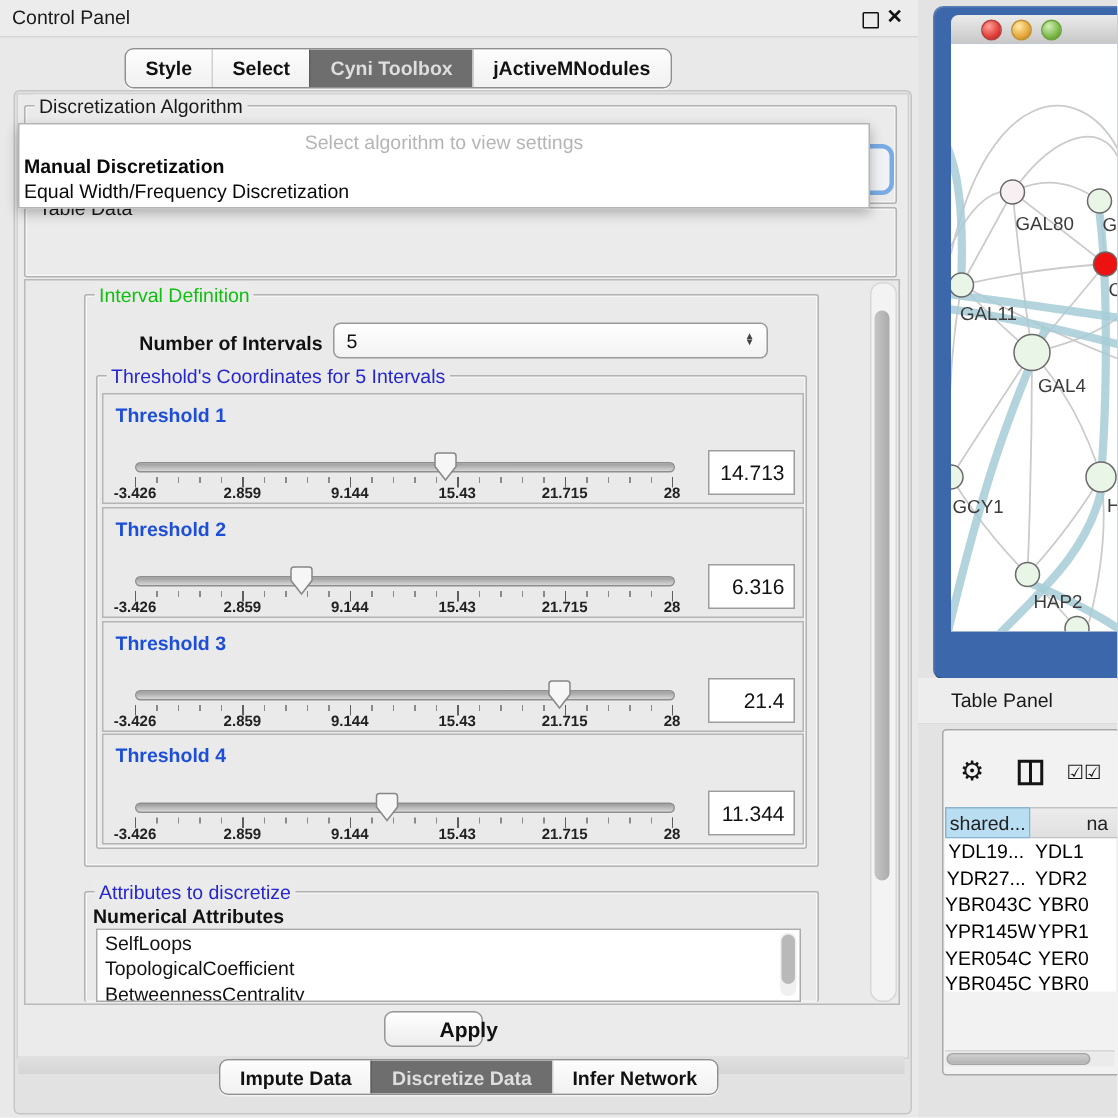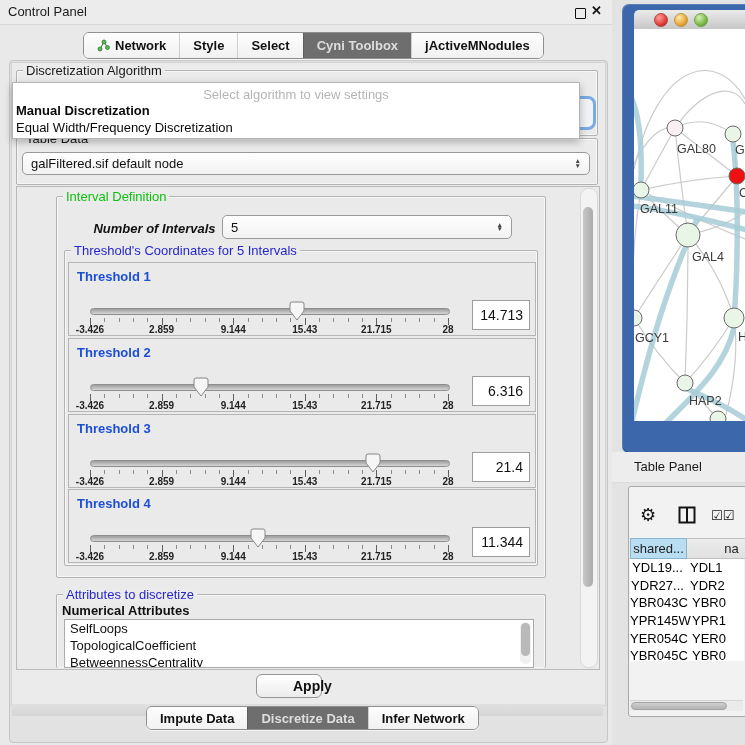--- a/index.html
+++ b/index.html
@@ -42,21 +42,21 @@
   .popup-hint{position:absolute;left:0;top:4px;width:100%;text-align:center;font-size:13px;color:#b5b5b5;}
   .popup-option{position:absolute;left:3px;font-size:13px;color:#0a0a0a;white-space:nowrap;}
   .popup-option.bold{font-weight:bold;}
   .combo-fragment{position:absolute;left:556px;top:96px;width:34px;height:28px;border:3px solid #79abe4;border-radius:8px;background:#f0f2f5;z-index:5;}
 
   
   .bigbox{position:absolute;left:16px;top:186px;width:582px;height:482px;background:#eaeaea;border:1px solid #b9b9b9;}
   .vscroll{position:absolute;left:580px;top:188px;width:16px;height:478px;background:#f3f3f3;border:1px solid #d8d8d8;border-radius:8px;}
   .vthumb{position:absolute;left:2px;top:18px;width:10px;height:380px;background:linear-gradient(to right,#c6c6c6,#ababab);border-radius:6px;}
 
-  .noi-label{position:absolute;left:77px;top:221px;width:155px;text-align:center;font-size:13px;font-weight:bold;color:#111;font-style:italic;}
+  .noi-label{position:absolute;left:60px;top:221px;width:155px;text-align:right;font-size:13px;font-weight:bold;color:#111;}
   .attr-title{position:absolute;left:62px;top:603px;font-size:13px;font-weight:bold;color:#111;}
   .attr-list{position:absolute;left:64px;top:619px;width:468px;height:47px;background:#ffffff;border:1px solid #ababab;overflow:hidden;}
   .attr-item{font-size:13px;color:#111;padding-left:5px;line-height:17px;white-space:nowrap;}
   .list-scroll{position:absolute;right:2px;top:2px;width:11px;height:42px;background:#f0f0f0;border-radius:5px;}
   .list-thumb{position:absolute;left:1px;top:1px;width:9px;height:33px;background:#b9b9b9;border-radius:5px;}
 
   
   .thresh-panel{position:absolute;left:68px;width:466px;height:72px;background:#eaeaea;border:1px solid #b5b5b5;}
   .t-label{position:absolute;left:8px;top:6px;font-size:13px;font-weight:bold;color:#1d4ed8;}
   .slider{position:absolute;left:21px;top:38px;width:358px;height:34px;}
@@ -103,30 +103,20 @@
 
   <div class="control-panel">
     <div class="cp-titlebar">
       <span class="cp-title">Control Panel</span>
       <span class="float-icon"></span>
       <span class="close-icon">✕</span>
     </div>
 
     <div class="tabbar top-tabs" id="top-tabs">
         <div class="tab">
-          <svg width="13" height="13" viewBox="0 0 13 13">
-            <line x1="3" y1="10" x2="7" y2="3" stroke="#2e7d32" stroke-width="1"></line>
-            <line x1="7" y1="3" x2="10.5" y2="8.5" stroke="#2e7d32" stroke-width="1"></line>
-            <circle cx="3" cy="10" r="2" fill="#57b657" stroke="#2e7d32" stroke-width=".8"></circle>
-            <circle cx="7" cy="3" r="2" fill="#57b657" stroke="#2e7d32" stroke-width=".8"></circle>
-            <circle cx="10.5" cy="8.5" r="2" fill="#57b657" stroke="#2e7d32" stroke-width=".8"></circle>
-          </svg>
-          <span>Network</span>
-        </div>
-        <div class="tab">
           <span>Style</span>
         </div>
         <div class="tab">
           <span>Select</span>
         </div>
         <div class="tab selected">
           <span>Cyni Toolbox</span>
         </div>
         <div class="tab">
           <span>jActiveMNodules</span>
@@ -136,27 +126,20 @@
     <div class="form-outer"></div>
     <div class="form-inner abs" style="left:11px;top:62px;width:593px;height:642px;"></div>
 
     <div class="group" style="left:16px;top:70px;width:580px;height:64px;">
       <span class="group-title gt-black">Discretization Algorithm</span>
     </div>
     <div class="combo-fragment"></div>
 
     <div class="group" style="left:16px;top:138px;width:580px;height:45px;">
       <span class="group-title gt-black">Table Data</span>
-    </div>
-    <div class="combo" style="left:22px;top:152px;width:550px;height:21px;">
-      <span class="val">galFiltered.sif default node</span>
-      <span class="spin">
-          <span>▲</span>
-          <span>▼</span>
-        </span>
     </div>
 
     <div class="bigbox"></div>
 
     <div class="group" style="left:56px;top:196px;width:488px;height:380px;">
       <span class="group-title gt-green">Interval Definition</span>
     </div>
     <span class="noi-label">Number of Intervals</span>
     <div class="combo" style="left:222px;top:215px;width:272px;height:22px;">
       <span class="val">5</span>

